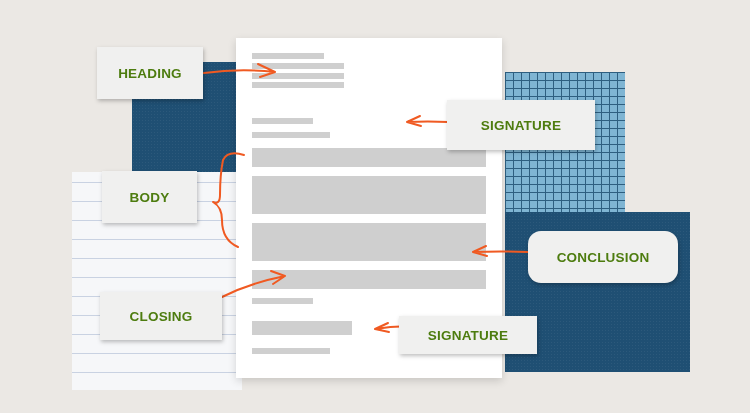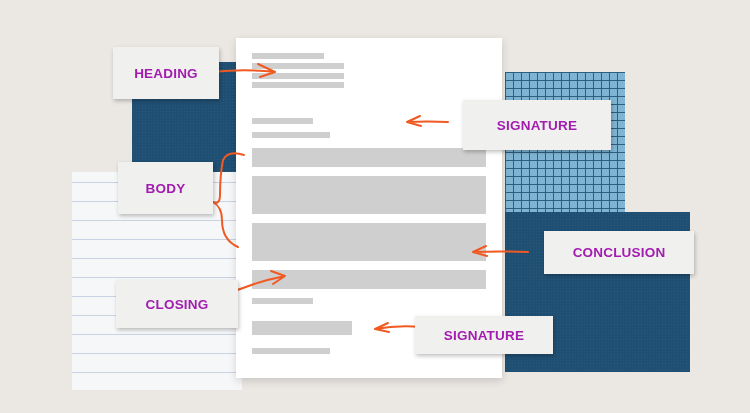--- a/index.html
+++ b/index.html
@@ -3,21 +3,21 @@
 <meta charset="utf-8">
 <style>
   html,body{margin:0;padding:0;}
   body{width:750px;height:413px;background:#ebe8e4;position:relative;overflow:hidden;font-family:"Liberation Sans",sans-serif;}
   .abs{position:absolute;}
   .navy{background:#1f4f73;background-image:radial-gradient(rgba(255,255,255,0.06) 1px,transparent 1px);background-size:3px 3px;}
   .grid{background-color:#7fb5d3;background-image:linear-gradient(#2e5f80 1px,transparent 1px),linear-gradient(90deg,#2e5f80 1px,transparent 1px);background-size:8px 8px;}
   .lined{background-color:#f6f7f9;background-image:linear-gradient(#c9d2e2 1px,transparent 1px);background-size:100% 19px;background-position:0 10px;}
   .paper{background:#fff;box-shadow:0 3px 8px rgba(0,0,0,0.15);}
   .bar{background:#cfcfcf;position:absolute;}
-  .tag{position:absolute;background:#f0f0ef;box-shadow:1px 2px 4px rgba(0,0,0,0.25);display:flex;align-items:center;justify-content:center;font-weight:bold;font-size:13.5px;color:#a21caf;letter-spacing:0.2px;margin-left:16px;}
+  .tag{position:absolute;background:#f0f0ef;box-shadow:1px 2px 4px rgba(0,0,0,0.25);display:flex;align-items:center;justify-content:center;font-weight:bold;font-size:13.5px;color:#4d7c0f;letter-spacing:0.2px;}
   svg.arrows{position:absolute;left:0;top:0;}
 </style>
 </head>
 <body>
 
 <div class="abs navy" style="left:132px;top:62px;width:108px;height:170px;"></div>
 <div class="abs grid" style="left:505px;top:72px;width:120px;height:148px;"></div>
 <div class="abs navy" style="left:505px;top:212px;width:185px;height:160px;"></div>
 <div class="abs lined" style="left:72px;top:172px;width:170px;height:218px;"></div>
 
@@ -43,16 +43,16 @@
     <path d="M448 122 Q428 121 407 122 M420 116 L407 122 L421 126"></path>
     <path d="M244 155 Q228 150 223 160 Q220 175 220 195 Q220 205 213 202 Q222 207 222 220 Q222 240 238 247"></path>
     <path d="M528 252 Q500 251 473 252 M486 246 L473 252 L487 256"></path>
     <path d="M222 297 Q250 283 285 276 M271 271 L285 276 L273 284"></path>
     <path d="M421 327 Q398 325 375 329 M388 323 L375 329 L389 332"></path>
   </g>
 </svg>
 
 <div class="tag" style="left:97px;top:47px;width:106px;height:52px;">HEADING</div>
 <div class="tag" style="left:447px;top:100px;width:148px;height:50px;">SIGNATURE</div>
-<div class="tag" style="left:102px;top:162px;width:95px;height:52px;">BODY</div>
-<div class="tag" style="left:528px;top:231px;width:150px;height:43px;">CONCLUSION</div>
-<div class="tag" style="left:100px;top:280px;width:122px;height:48px;">CLOSING</div>
+<div class="tag" style="left:102px;top:171px;width:95px;height:52px;">BODY</div>
+<div class="tag" style="left:528px;top:231px;width:150px;height:52px;border-radius:13px;">CONCLUSION</div>
+<div class="tag" style="left:100px;top:292px;width:122px;height:48px;">CLOSING</div>
 <div class="tag" style="left:399px;top:316px;width:138px;height:38px;">SIGNATURE</div>
 
 </body></html>

